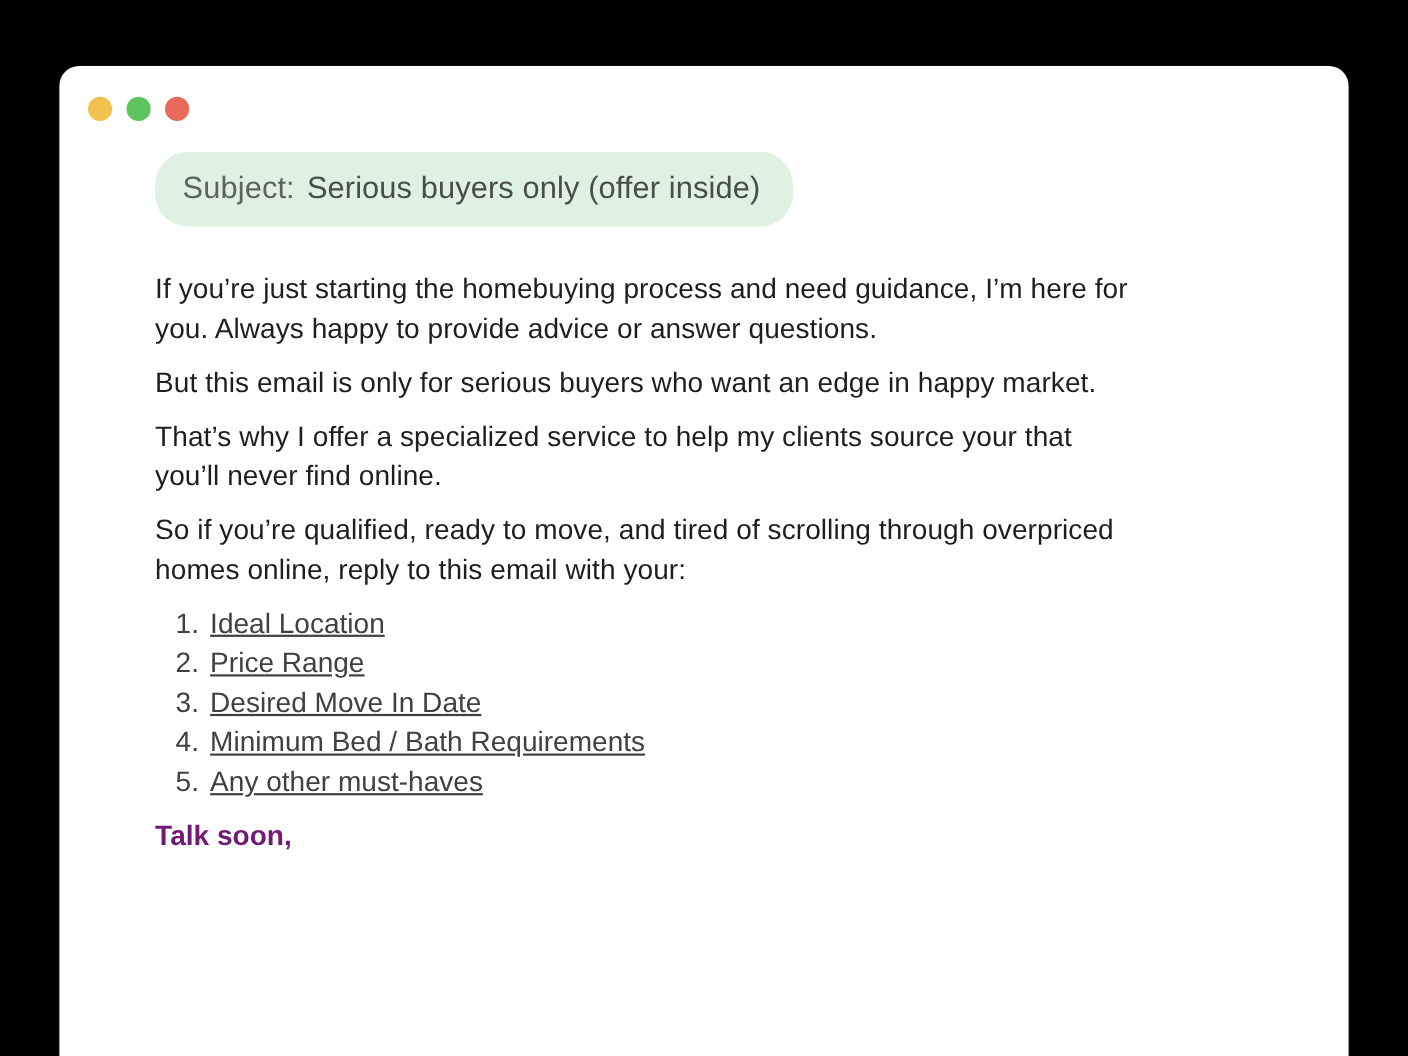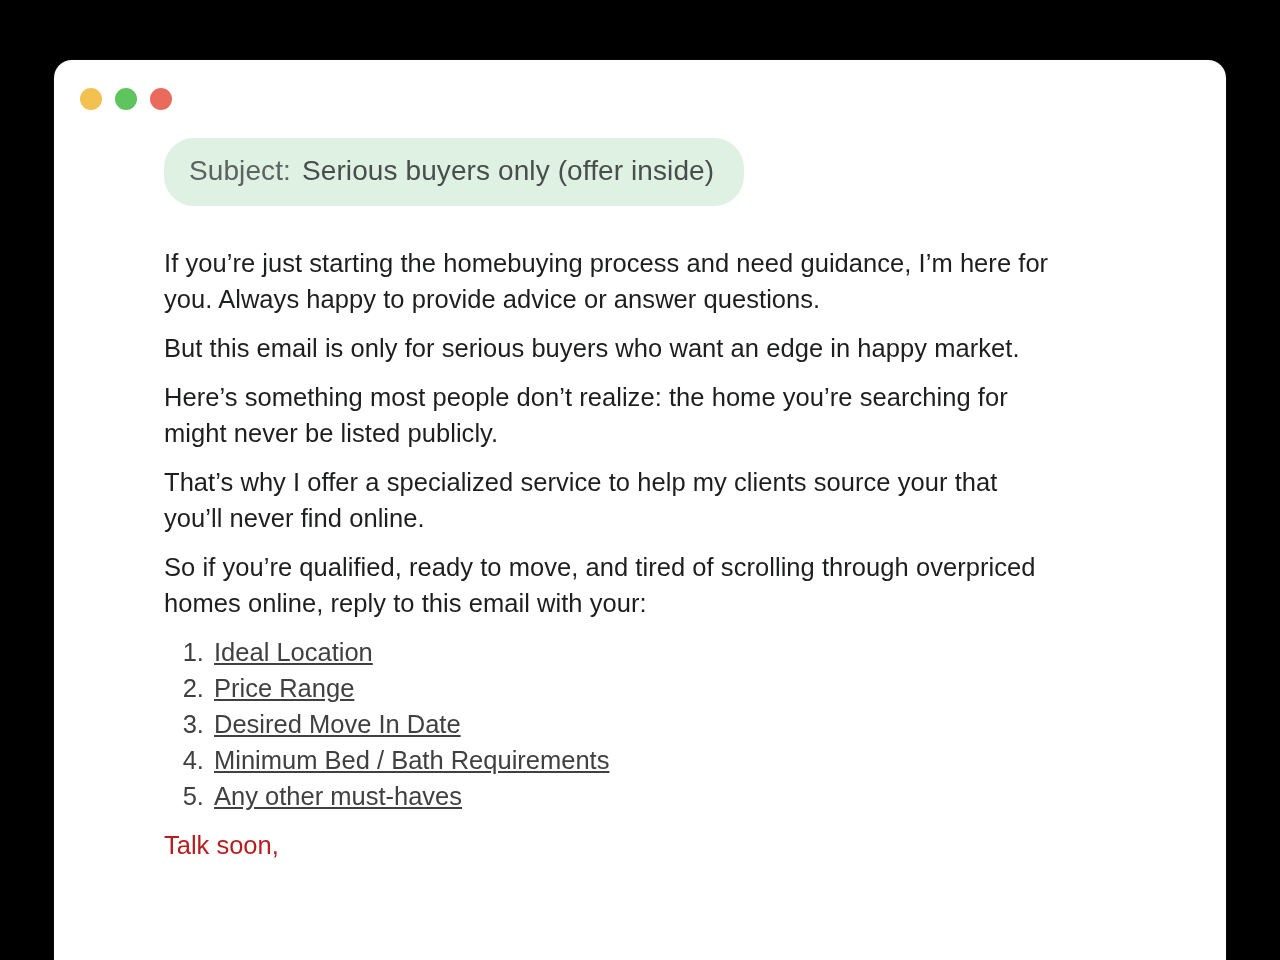--- a/index.html
+++ b/index.html
@@ -40,21 +40,21 @@
   .dot {
     width: 22px;
     height: 22px;
     border-radius: 50%;
   }
   .dot.yellow { background: #f3c14f; }
   .dot.green  { background: #5ec45e; }
   .dot.red    { background: #ea6b5c; }
 
   #content {
-    padding: 0 60px 0 110px;
+    padding: 0 60px 0 87px;
   }
 
   #subject-pill {
     display: inline-block;
     background: #dff1e2;
     border-radius: 30px;
     padding: 17px 30px 19px 25px;
     margin-bottom: 27px;
     white-space: nowrap;
   }
@@ -91,22 +91,23 @@
   }
 
   ol.numbered li {
     padding-left: 3px;
     margin-bottom: 0px;
   }
 
   .signoff {
     font-size: 25.5px;
     line-height: 36px;
-    color: #b91c1c;
+    color: #701a75;
     margin: 13px 0 0 0;
+    font-weight: bold;
   }
 </style>
 </head>
 <body>
 
 <div id="window">
 
   <div id="titlebar">
     <div class="traffic-lights">
       <span class="dot yellow"></span>
@@ -116,21 +117,20 @@
   </div>
 
   <div id="content">
 
     <div id="subject-pill">
       <span class="label">Subject:</span><span class="value">Serious buyers only (offer inside)</span>
     </div>
 
     <p class="para">If you’re just starting the homebuying process and need guidance, I’m here for you. Always happy to provide advice or answer questions.</p>
     <p class="para">But this email is only for serious buyers who want an edge in happy market.</p>
-    <p class="para">Here’s something most people don’t realize: the home you’re searching for might never be listed publicly.</p>
     <p class="para">That’s why I offer a specialized service to help my clients source your that you’ll never find online.</p>
     <p class="para">So if you’re qualified, ready to move, and tired of scrolling through overpriced homes online, reply to this email with your:</p>
 
     <ol class="numbered">
       <li>Ideal Location</li>
       <li>Price Range</li>
       <li>Desired Move In Date</li>
       <li>Minimum Bed / Bath Requirements</li>
       <li>Any other must-haves</li>
     </ol>

